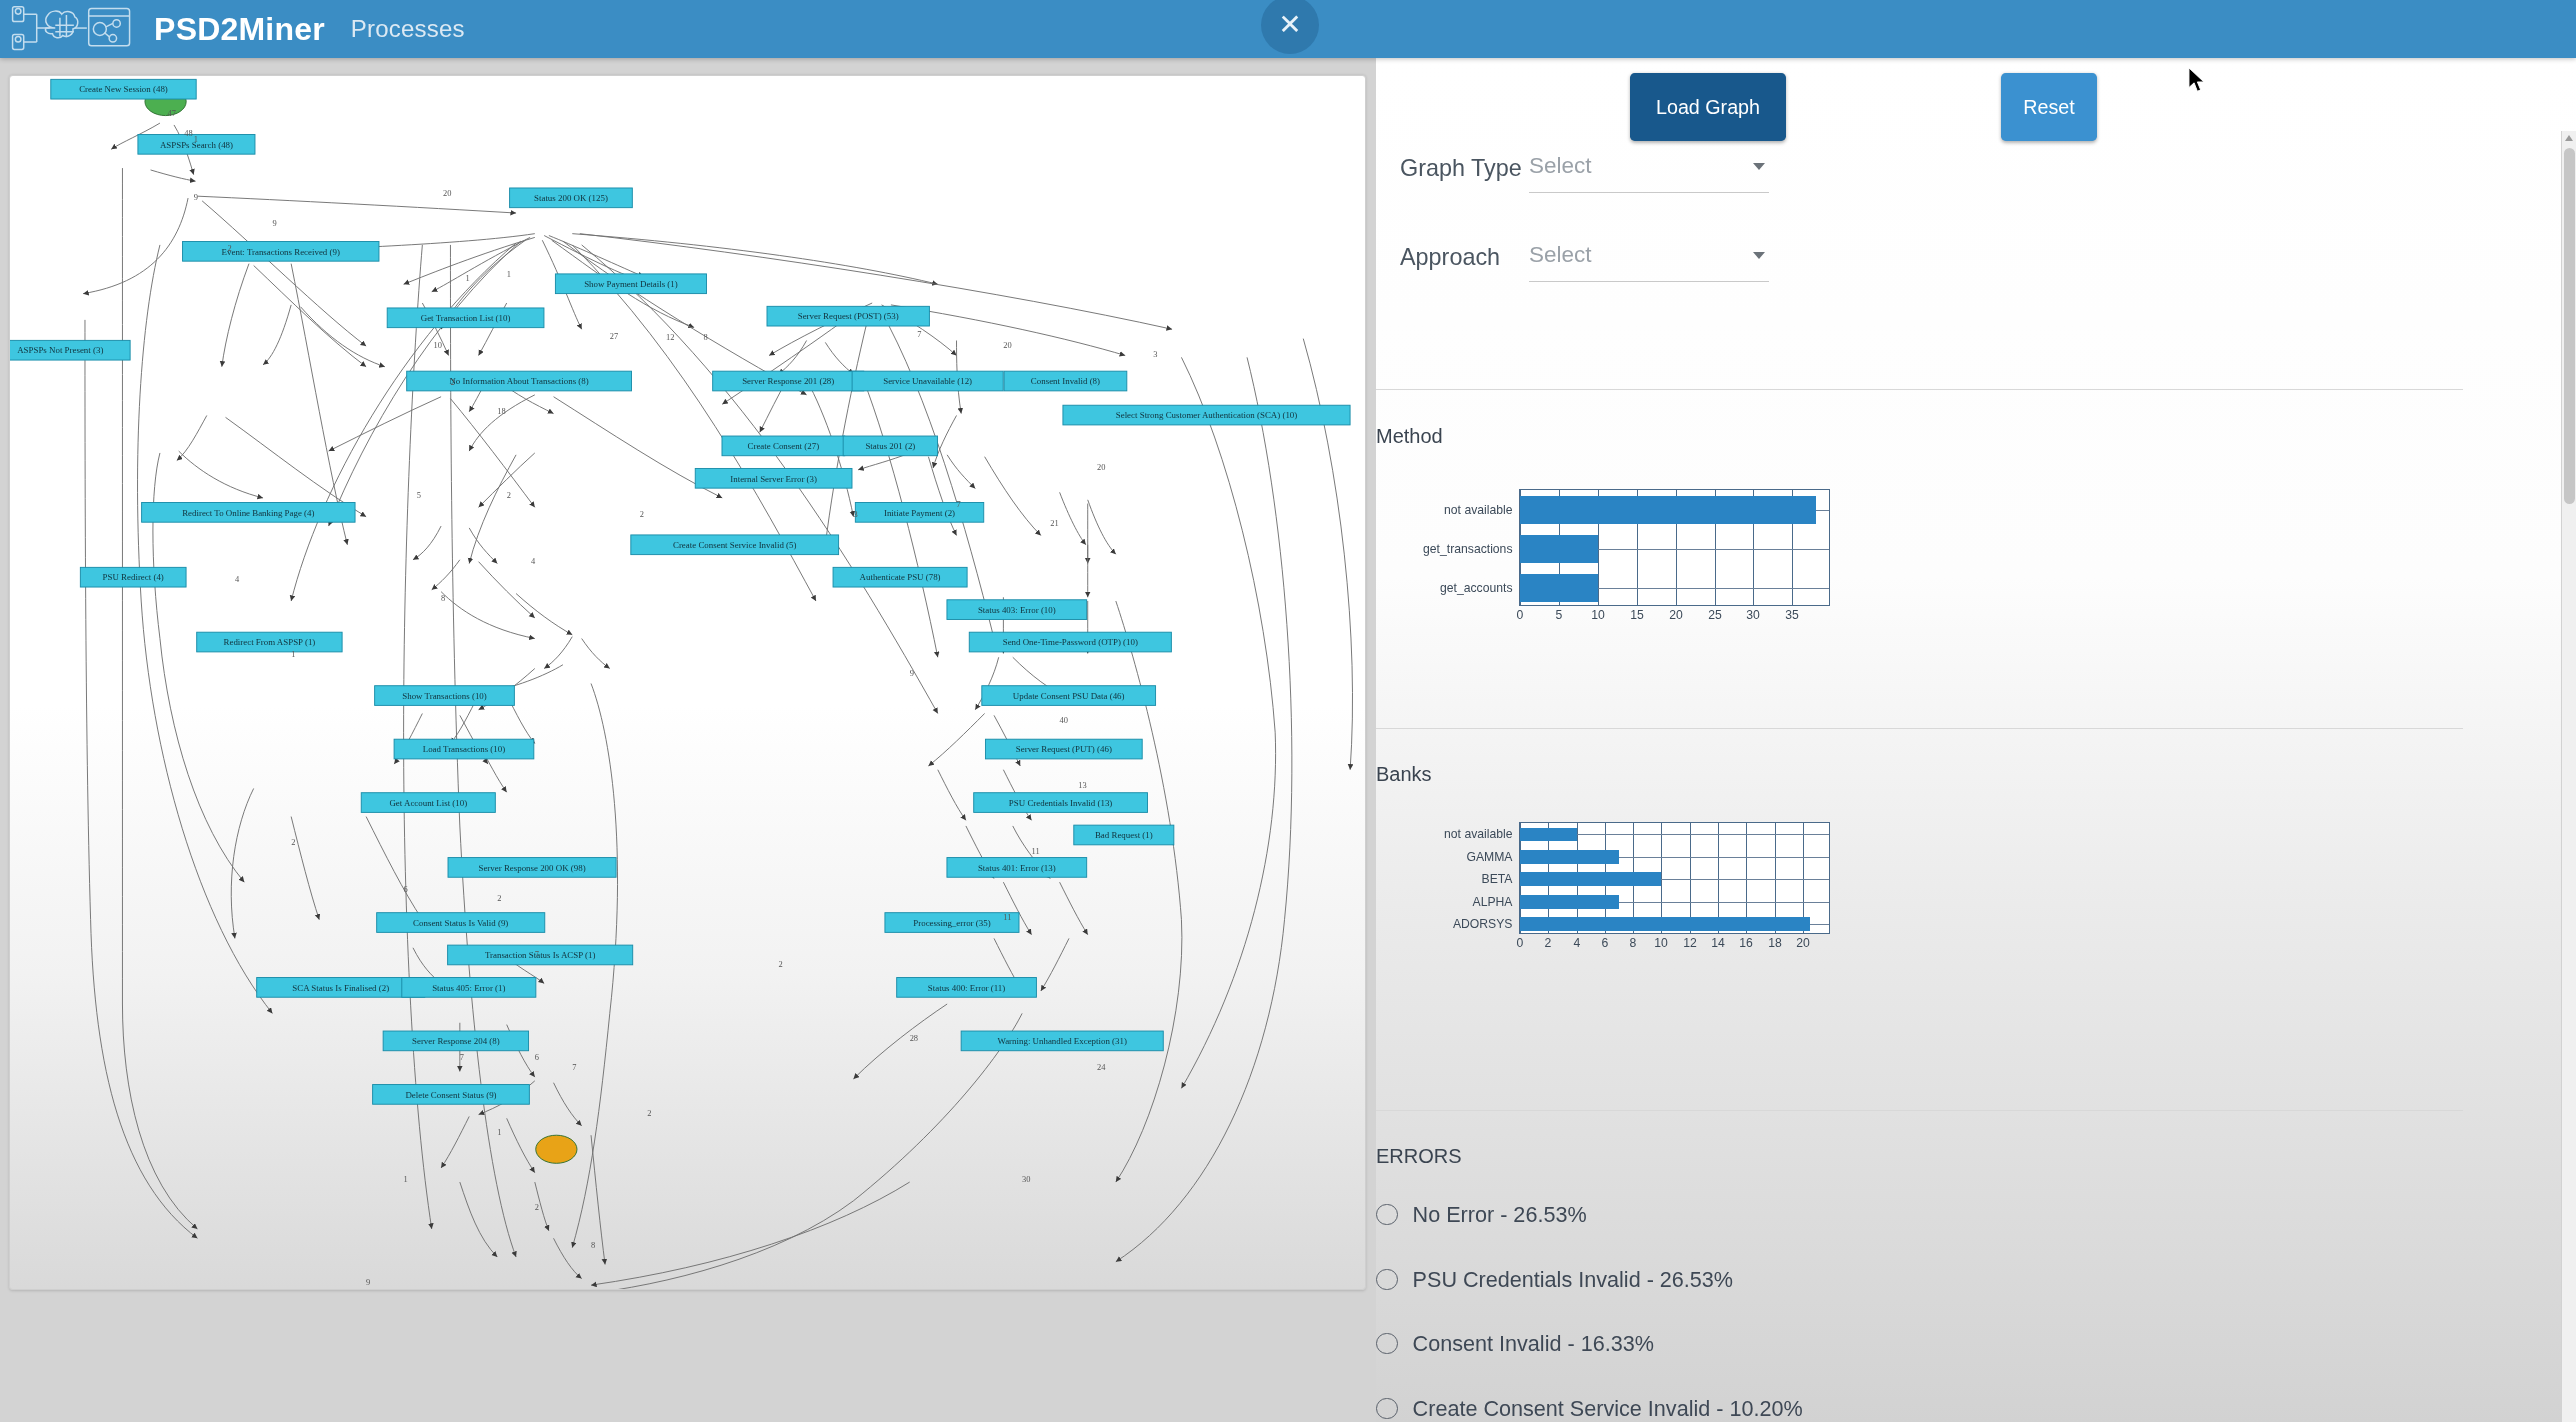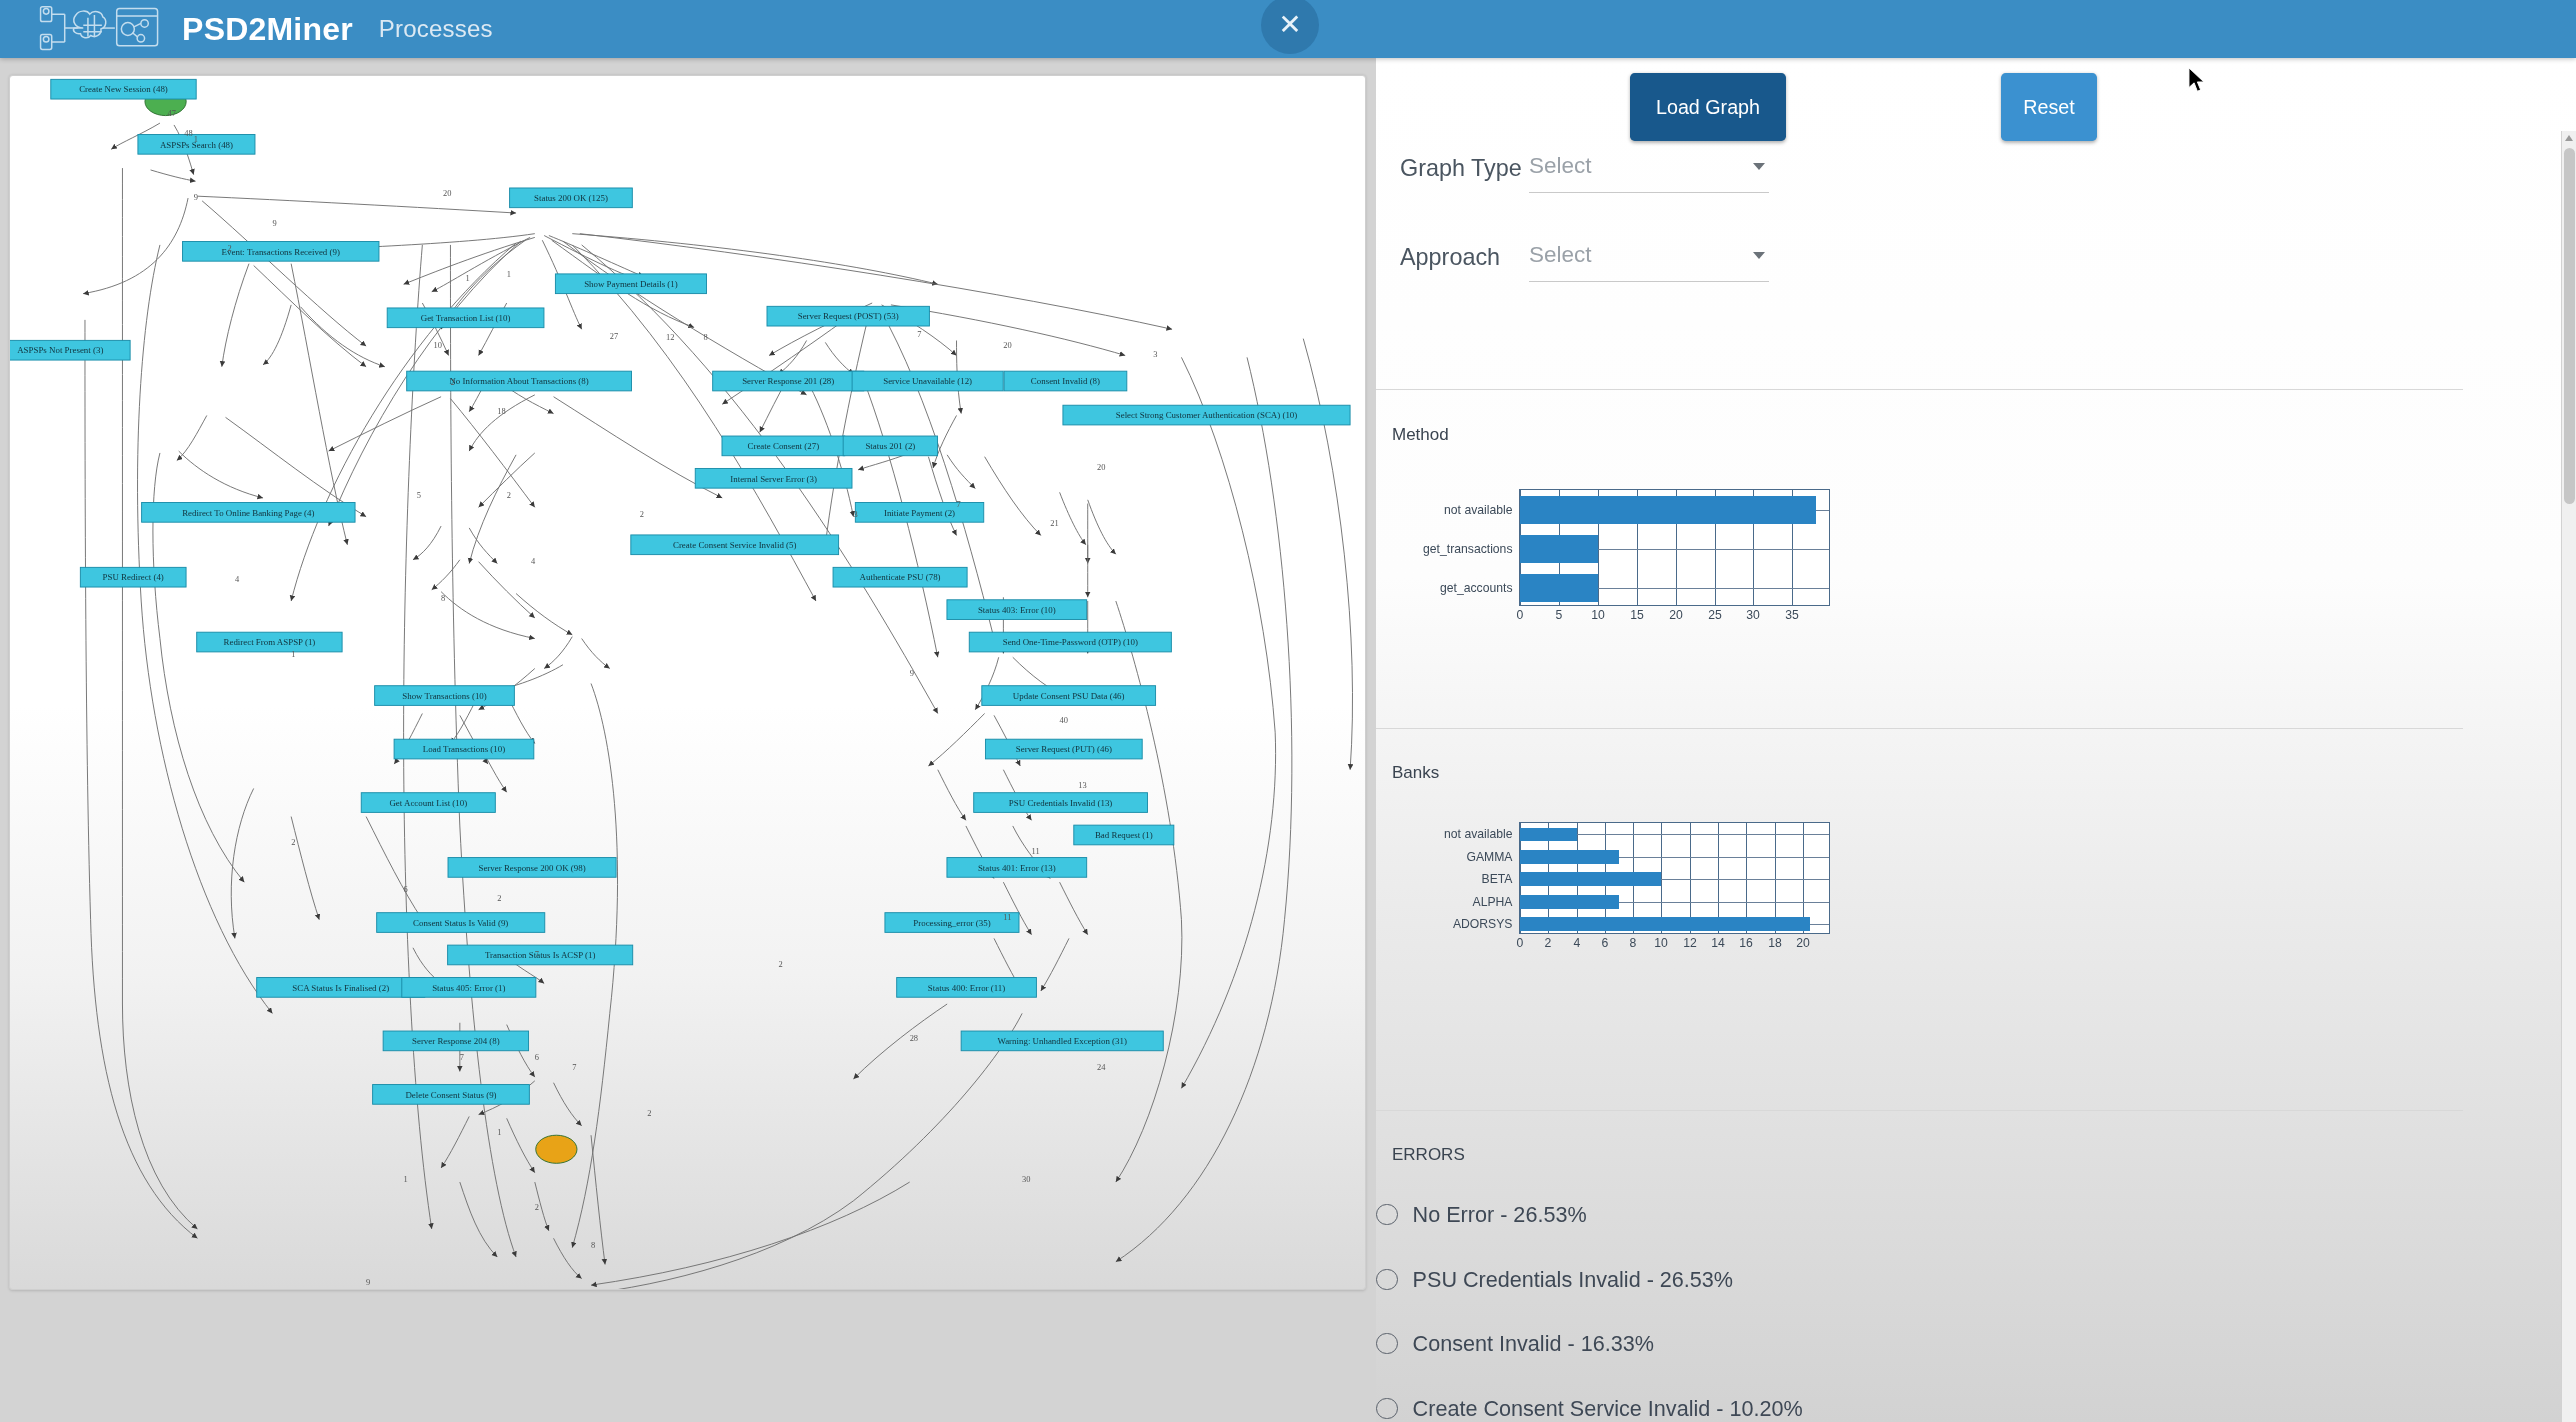--- a/index.html
+++ b/index.html
@@ -11,21 +11,20 @@
   }
 
   
   #appbar {
     position: absolute; left: 0; top: 0;
     width: 2576px; height: 58px;
     background: #3b8dc4;
     display: flex; align-items: center;
     box-shadow: 0 1.9px 4.7px rgba(0,0,0,.25);
     z-index: 30;
-    padding-left: 28px;
   }
   #logo-icon { width: 141px; height: 52px; margin-left: 7.5px; flex: none; opacity: .92; }
   #app-title {
     color: #ffffff; font-size: 32px; font-weight: 600;
     letter-spacing: 0.2px; margin-left: 5.6px;
   }
   #nav-processes {
     color: #dce9f3; font-size: 24px; margin-left: 26px; letter-spacing: 0.2px;
   }
   #close-button {
@@ -84,21 +83,21 @@
   .field-select .sel-value { position: absolute; left: 0; top: 5.6px; color: #9aa1a8; font-size: 22.5px; }
   .field-select .caret {
     position: absolute; right: 3.7px; top: 15px;
     width: 0; height: 0;
     border-left: 6.6px solid transparent; border-right: 6.6px solid transparent;
     border-top: 7.5px solid #6b7279;
   }
 
   .divider { position: absolute; left: 0; width: 1087px; height: 0.9px; background: #d8d8d8; }
 
-  .section-title { position: absolute; left: 16px; color: #3a4450; font-size: 17px; }
+  .section-title { position: absolute; left: 0; color: #3a4450; font-size: 20px; }
 
   
   .mini-chart { position: absolute; }
   .mc-plot { position: absolute; border: 0.9px solid #4a6a8a; background: #ffffff; }
   .mc-vgrid { position: absolute; top: 0; bottom: 0; width: 0.9px; background: #4a6a8a; }
   .mc-hgrid { position: absolute; left: 0; right: 0; height: 0.9px; background: #6a8099; }
   .mc-bar { position: absolute; background: #2a84c4; }
   .mc-ylabel {
     position: absolute; right: 100%; padding-right: 7.5px;
     color: #3c4a59; font-size: 12.2px; white-space: nowrap; text-align: right;

